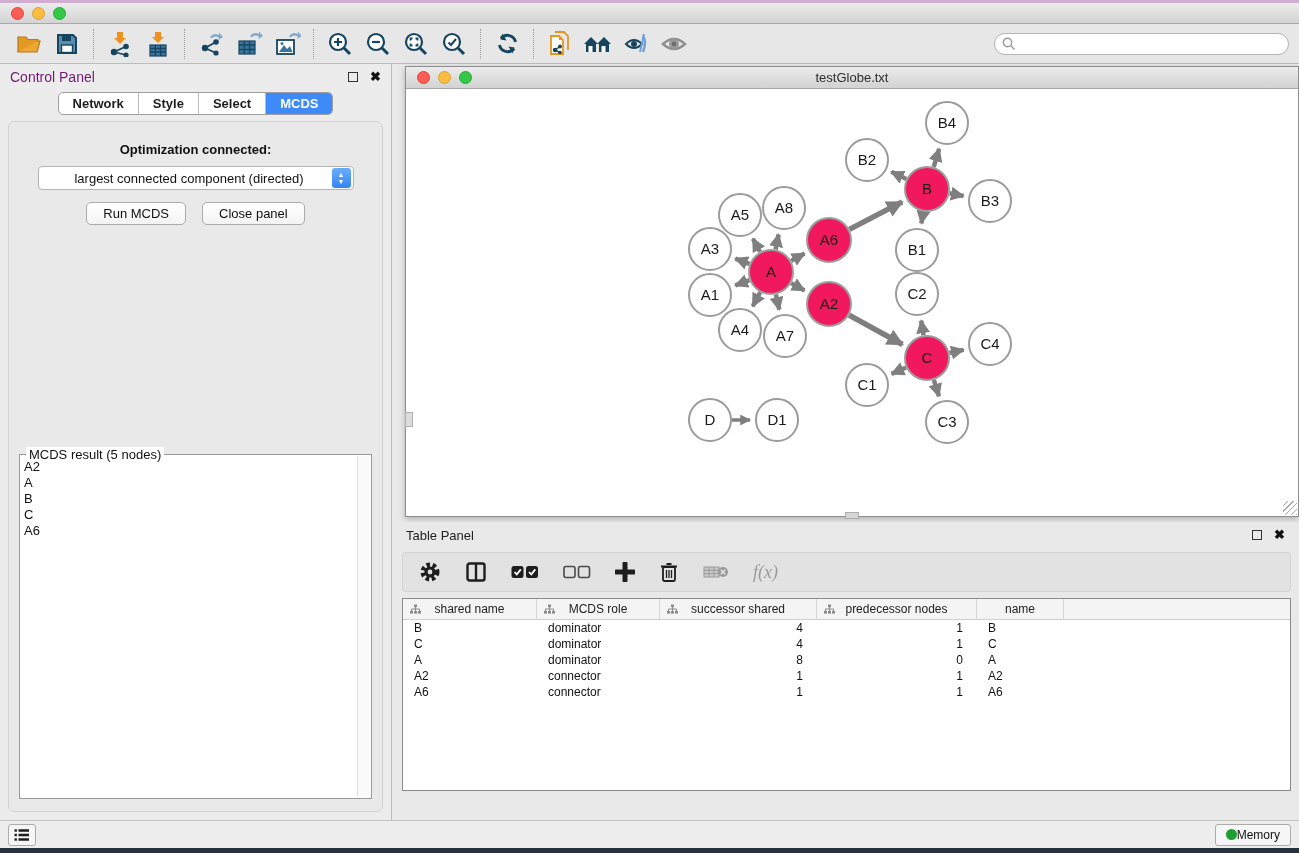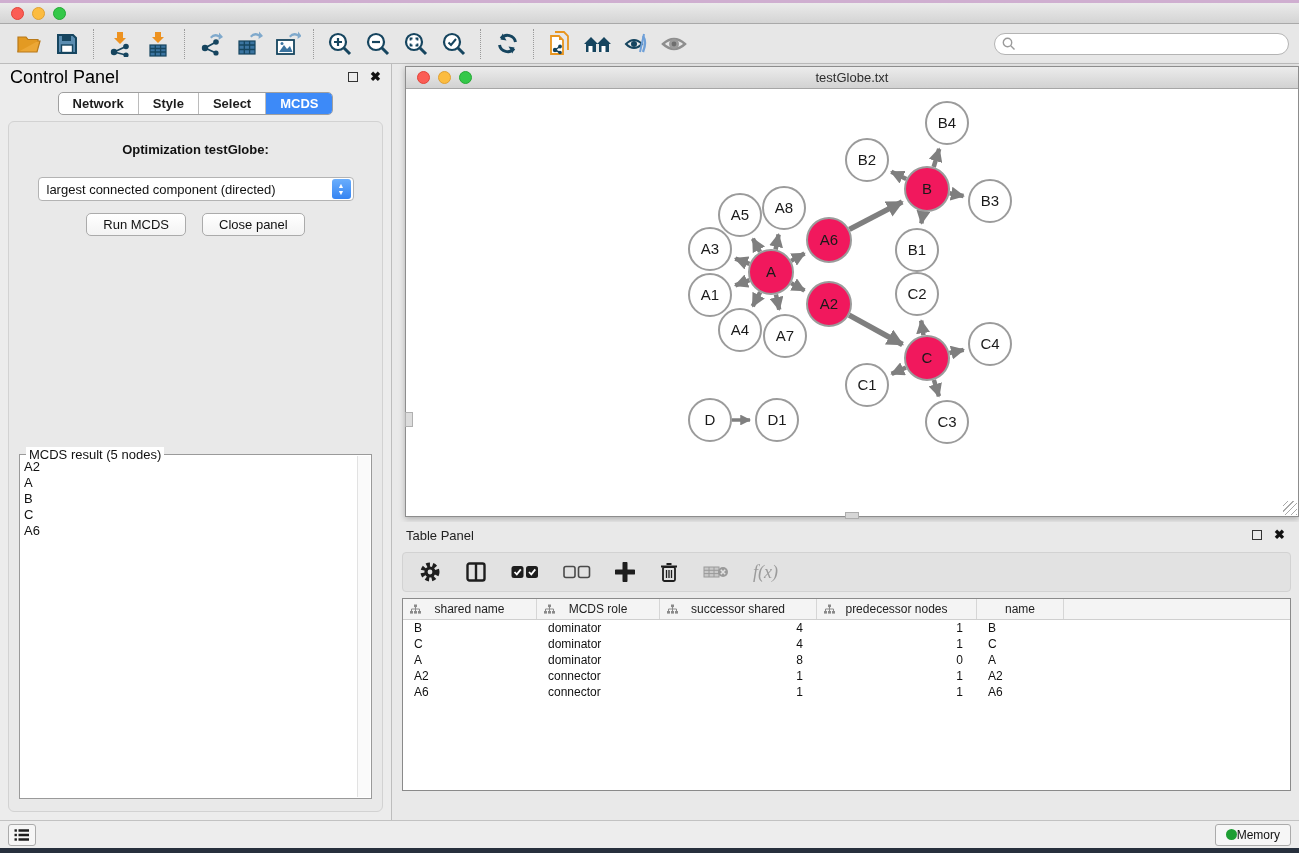--- a/index.html
+++ b/index.html
@@ -23,32 +23,32 @@
   .tb-search { margin-left:auto; position:relative; }
   .tb-search input { width:295px; height:22px; border:1px solid #b4b4b4; border-radius:11px; background:#fff; padding-left:26px; font-size:13px; outline:none; }
   .tb-search svg { position:absolute; left:8px; top:4px; }
 
   
   .main { flex:1; display:flex; min-height:0; }
 
   
   .control-panel { width:392px; background:#ececec; border-right:1px solid #bdbdbd; display:flex; flex-direction:column; }
   .cp-header { height:26px; display:flex; align-items:center; padding:0 10px; }
-  .cp-title { font-size:18px; color:#000000; }
+  .cp-title { font-size:14px; color:#701a75; }
   .panel-header-icons { margin-left:auto; display:flex; gap:12px; align-items:center; }
   .icon-float { width:10px; height:10px; border:1.5px solid #333; }
   .icon-close { font-size:13px; font-weight:bold; color:#111; line-height:10px; }
   .cp-tabs-row { display:flex; justify-content:center; padding:2px 0 4px; }
   .seg { display:inline-flex; background:#fff; border:1px solid #9f9f9f; border-radius:5px; overflow:hidden; }
   .seg-item { padding:3px 14px; font-size:13px; font-weight:600; color:#1d1d1d; border-left:1px solid #bcbcbc; white-space:nowrap; }
   .seg-item:first-child { border-left:none; }
   .seg-item.selected { background:#3d8af8; color:#fff; }
   .cp-content { flex:1; margin:2px 8px 8px; background:#e9e9e9; border:1px solid #d2d2d2; border-radius:6px; position:relative; display:flex; flex-direction:column; align-items:center; }
   .opt-label { margin-top:20px; font-size:13px; font-weight:600; color:#111; }
-  .dropdown { margin-top:20px; width:316px; height:24px; background:#fff; border:1px solid #b3b3b3; border-radius:4px; display:flex; align-items:center; position:relative; }
+  .dropdown { margin-top:9px; width:316px; height:24px; background:#fff; border:1px solid #b3b3b3; border-radius:4px; display:flex; align-items:center; position:relative;text-align:center; }
   .dropdown-value { font-size:13px; color:#111; padding-left:8px; flex:1; white-space:nowrap; overflow:hidden; }
   .dropdown-stepper { width:19px; height:20px; margin-right:2px; border-radius:3px; background:linear-gradient(#6aaefc,#3584f2); display:flex; flex-direction:column; align-items:center; justify-content:center; gap:1px; }
   .dropdown-stepper span { color:#fff; font-size:7px; line-height:6px; }
   .cp-buttons { margin-top:12px; display:flex; gap:16px; }
   .btn { background:linear-gradient(#ffffff,#f3f3f3); border:1px solid #ababab; border-radius:5px; font-size:13px; color:#111; padding:3px 16px; }
   .mcds-box { position:absolute; left:10px; right:10px; top:332px; bottom:12px; background:#fff; border:1px solid #9a9a9a; }
   .mcds-legend { position:absolute; top:-8px; left:6px; background:#fff; padding:0 3px; font-size:13px; color:#111; }
   .mcds-list { position:absolute; inset:4px 15px 2px 4px; font-size:13px; color:#111; overflow:hidden; }
   .mcds-list div { line-height:16px; }
   .mcds-scroll { position:absolute; top:1px; bottom:1px; right:1px; width:13px; background:#fafafa; border-left:1px solid #e2e2e2; }
@@ -254,21 +254,21 @@
       </div>
       <div class="cp-tabs-row">
         <div class="seg" id="cp-tabs">
             <div class="seg-item">Network</div>
             <div class="seg-item">Style</div>
             <div class="seg-item">Select</div>
             <div class="seg-item selected">MCDS</div>
           </div>
       </div>
       <div class="cp-content">
-        <div class="opt-label">Optimization testGlobe:</div>
+        <div class="opt-label">Optimization connected:</div>
         <div class="dropdown">
           <span class="dropdown-value">largest connected component (directed)</span>
           <span class="dropdown-stepper">
               <span>▲</span>
               <span>▼</span>
             </span>
         </div>
         <div class="cp-buttons">
           <button class="btn">Run MCDS</button>
           <button class="btn">Close panel</button>

